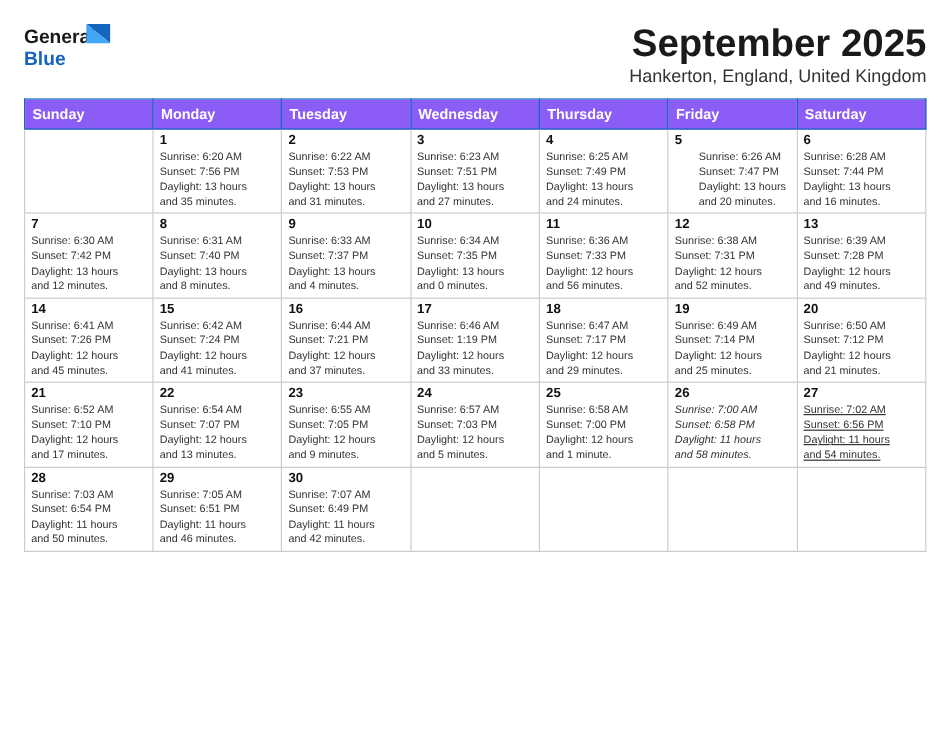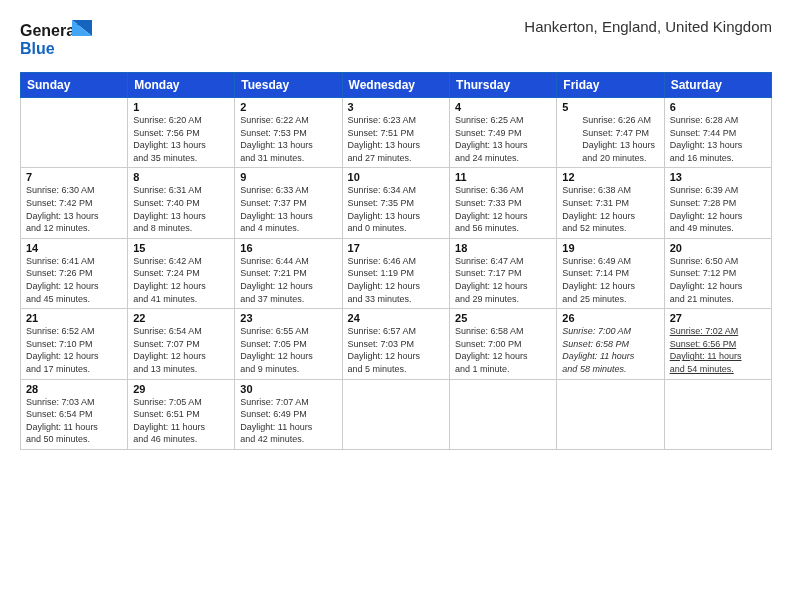--- a/index.html
+++ b/index.html
@@ -34,21 +34,21 @@
       font-size: 15px;
       color: #333;
       font-weight: normal;
     }
     .calendar {
       width: 100%;
       border-collapse: collapse;
       border: 1px solid #ccc;
     }
     .calendar th {
-      background: #1d4ed8;
+      background: #8b5cf6;
       color: #fff;
       font-size: 12px;
       padding: 5px 6px;
       text-align: left;
       border: 1px solid #1565c0;
       font-weight: bold;
     }
     .calendar td {
       border: 1px solid #ccc;
       vertical-align: top;
@@ -86,20 +86,21 @@
       <svg width="72" height="48" viewBox="0 0 72 48">
 
         <text x="0" y="18" font-family="Arial" font-size="16" font-weight="bold" fill="#1a1a1a">General</text>
         <text x="0" y="36" font-family="Arial" font-size="16" font-weight="bold" fill="#1565c0">Blue</text>
 
         <polygon points="52,2 72,2 72,18" fill="#1565c0"></polygon>
         <polygon points="52,2 72,18 52,18" fill="#42a5f5"></polygon>
       </svg>
     </div>
     <div class="title-section">
+      <div class="month-title">September 2025</div>
       <div class="location">Hankerton, England, United Kingdom</div>
     </div>
   </div>
 
   <table class="calendar">
     <thead>
       <tr>
         <th>Sunday</th>
         <th>Monday</th>
         <th>Tuesday</th>

